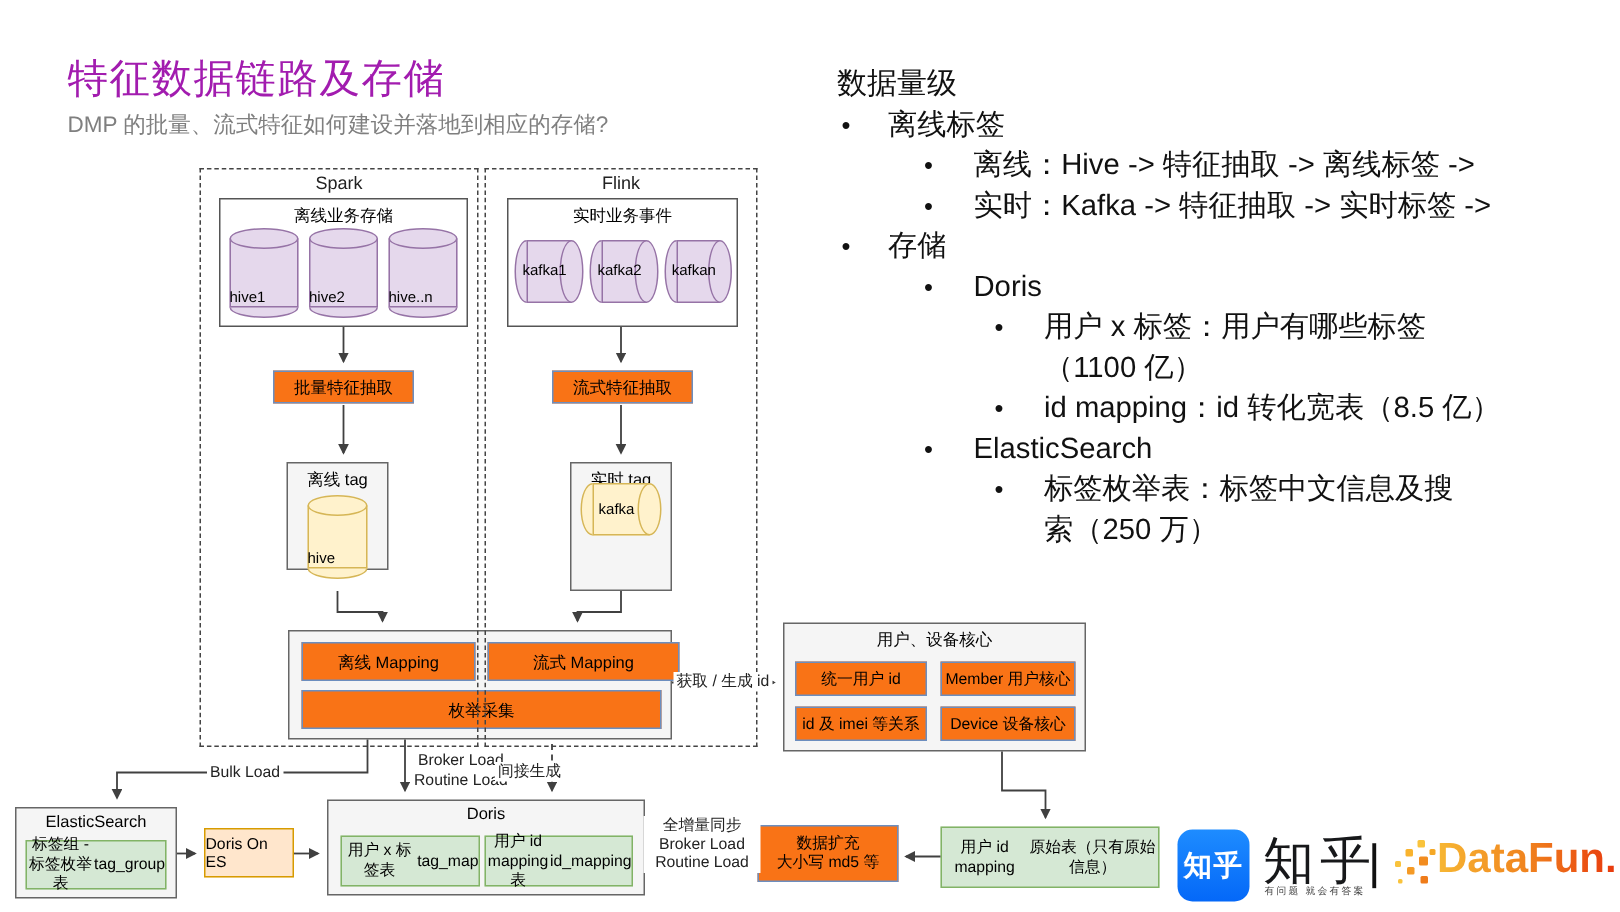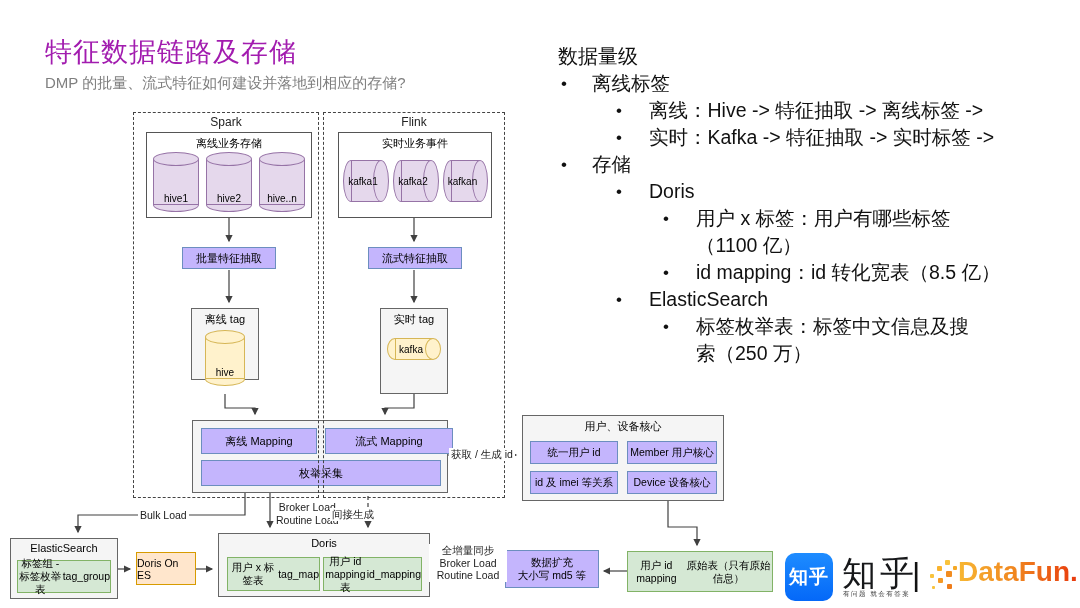--- a/index.html
+++ b/index.html
@@ -13,35 +13,35 @@
   .outline-heading{font-size:20px;line-height:28px;color:#111;}
   .outline ul{list-style:none;margin:0;padding:0;}
   .outline li{position:relative;font-size:19.5px;line-height:27px;color:#111;}
   .outline li::before{content:"•";position:absolute;font-size:17px;}
   .lvl1{padding-left:34px;} .lvl1::before{left:3px;}
   .lvl2{padding-left:91px;} .lvl2::before{left:58px;}
   .lvl3{padding-left:138px;} .lvl3::before{left:105px;}
   .l2line{display:block;}
   .gbox{position:absolute;background:#f5f5f5;border:1.2px solid #666;box-sizing:border-box;z-index:1;}
   .wbox{position:absolute;background:#fff;border:1.2px solid #555;box-sizing:border-box;z-index:2;}
-  .blue{position:absolute;background:#c4b5fd;border:1.2px solid #6c8ebf;box-sizing:border-box;z-index:3;
+  .blue{position:absolute;background:#f97316;border:1.2px solid #6c8ebf;box-sizing:border-box;z-index:3;
         display:flex;align-items:center;justify-content:center;text-align:center;font-size:11px;}
   .green{position:absolute;background:#d5e8d4;border:1.2px solid #82b366;box-sizing:border-box;z-index:3;
         display:flex;flex-direction:row;align-items:center;justify-content:center;text-align:center;font-size:10.5px;line-height:13px;}
   .orange{position:absolute;background:#ffe6cc;border:1.2px solid #d79b00;box-sizing:border-box;z-index:3;
         display:flex;align-items:center;justify-content:center;font-size:10.5px;}
   .btitle{position:absolute;top:3px;left:0;right:0;text-align:center;font-size:11px;z-index:3;}
   .dashed{position:absolute;border:1.2px dashed #444;box-sizing:border-box;background:transparent;z-index:5;pointer-events:none;}
   .dash-label{position:absolute;top:2px;left:0;right:0;text-align:center;font-size:12px;color:#222;}
   
   .vcyl{position:absolute;z-index:3;}
   .vcyl .cap{position:absolute;top:0;left:0;right:0;height:14px;border-radius:50%;z-index:3;box-sizing:border-box;}
   .vcyl .body{position:absolute;top:7px;left:0;right:0;bottom:7px;z-index:2;box-sizing:border-box;border-top:none;border-bottom:none;}
   .vcyl .bot{position:absolute;bottom:0;left:0;right:0;height:14px;border-radius:50%;z-index:1;box-sizing:border-box;}
-  .vcyl .lbl{position:absolute;bottom:8px;left:0;right:0;text-align:center;font-size:10px;z-index:4;}
+  .vcyl .lbl{position:absolute;bottom:8px;left:0;right:0;font-size:10px;z-index:4;}
   .hcyl{position:absolute;z-index:3;}
   .hcyl .cap{position:absolute;right:0;top:0;bottom:0;width:16px;border-radius:50%;z-index:3;box-sizing:border-box;}
   .hcyl .capl{position:absolute;left:0;top:0;bottom:0;width:16px;border-radius:50%;z-index:1;box-sizing:border-box;}
   .hcyl .body{position:absolute;left:8px;right:8px;top:0;bottom:0;z-index:2;box-sizing:border-box;border-left:none;border-right:none;}
   .hcyl .lbl{position:absolute;top:50%;transform:translateY(-50%);left:0;right:6px;text-align:center;font-size:10px;z-index:4;}
   .purple .cap,.purple .capl,.purple .body,.purple .bot{background:#e5d8ec;border:1.3px solid #9673a6;}
   .yellow .cap,.yellow .capl,.yellow .body,.yellow .bot{background:#fff2cc;border:1.3px solid #d6b656;}
   
   #wires{position:absolute;left:0;top:0;z-index:6;pointer-events:none;}
   .ln{fill:none;stroke:#404040;stroke-width:1.2;}
@@ -143,21 +143,21 @@
   <div class="vcyl yellow" style="left:205px;top:330px;width:40px;height:56px;">
     <div class="cap"></div>
       <div class="body"></div>
       <div class="bot"></div>
     <div class="lbl">hive</div>
   </div>
 
   <div class="gbox" style="left:380px;top:308px;width:68px;height:86px;">
     <div class="btitle">实时 tag</div>
   </div>
-  <div class="hcyl yellow" style="left:387px;top:338px;width:54px;height:22px;">
+  <div class="hcyl yellow" style="left:387px;top:322px;width:54px;height:35px;">
     <div class="capl"></div>
       <div class="body"></div>
       <div class="cap"></div>
     <div class="lbl">kafka</div>
   </div>
 
   <div class="gbox" style="left:192px;top:420px;width:256px;height:73px;"></div>
   <div class="blue" style="left:201px;top:428px;width:116px;height:26px;">离线 Mapping</div>
   <div class="blue" style="left:325px;top:428px;width:128px;height:26px;">流式 Mapping</div>
   <div class="blue" style="left:201px;top:460px;width:240px;height:26px;">枚举采集</div>

